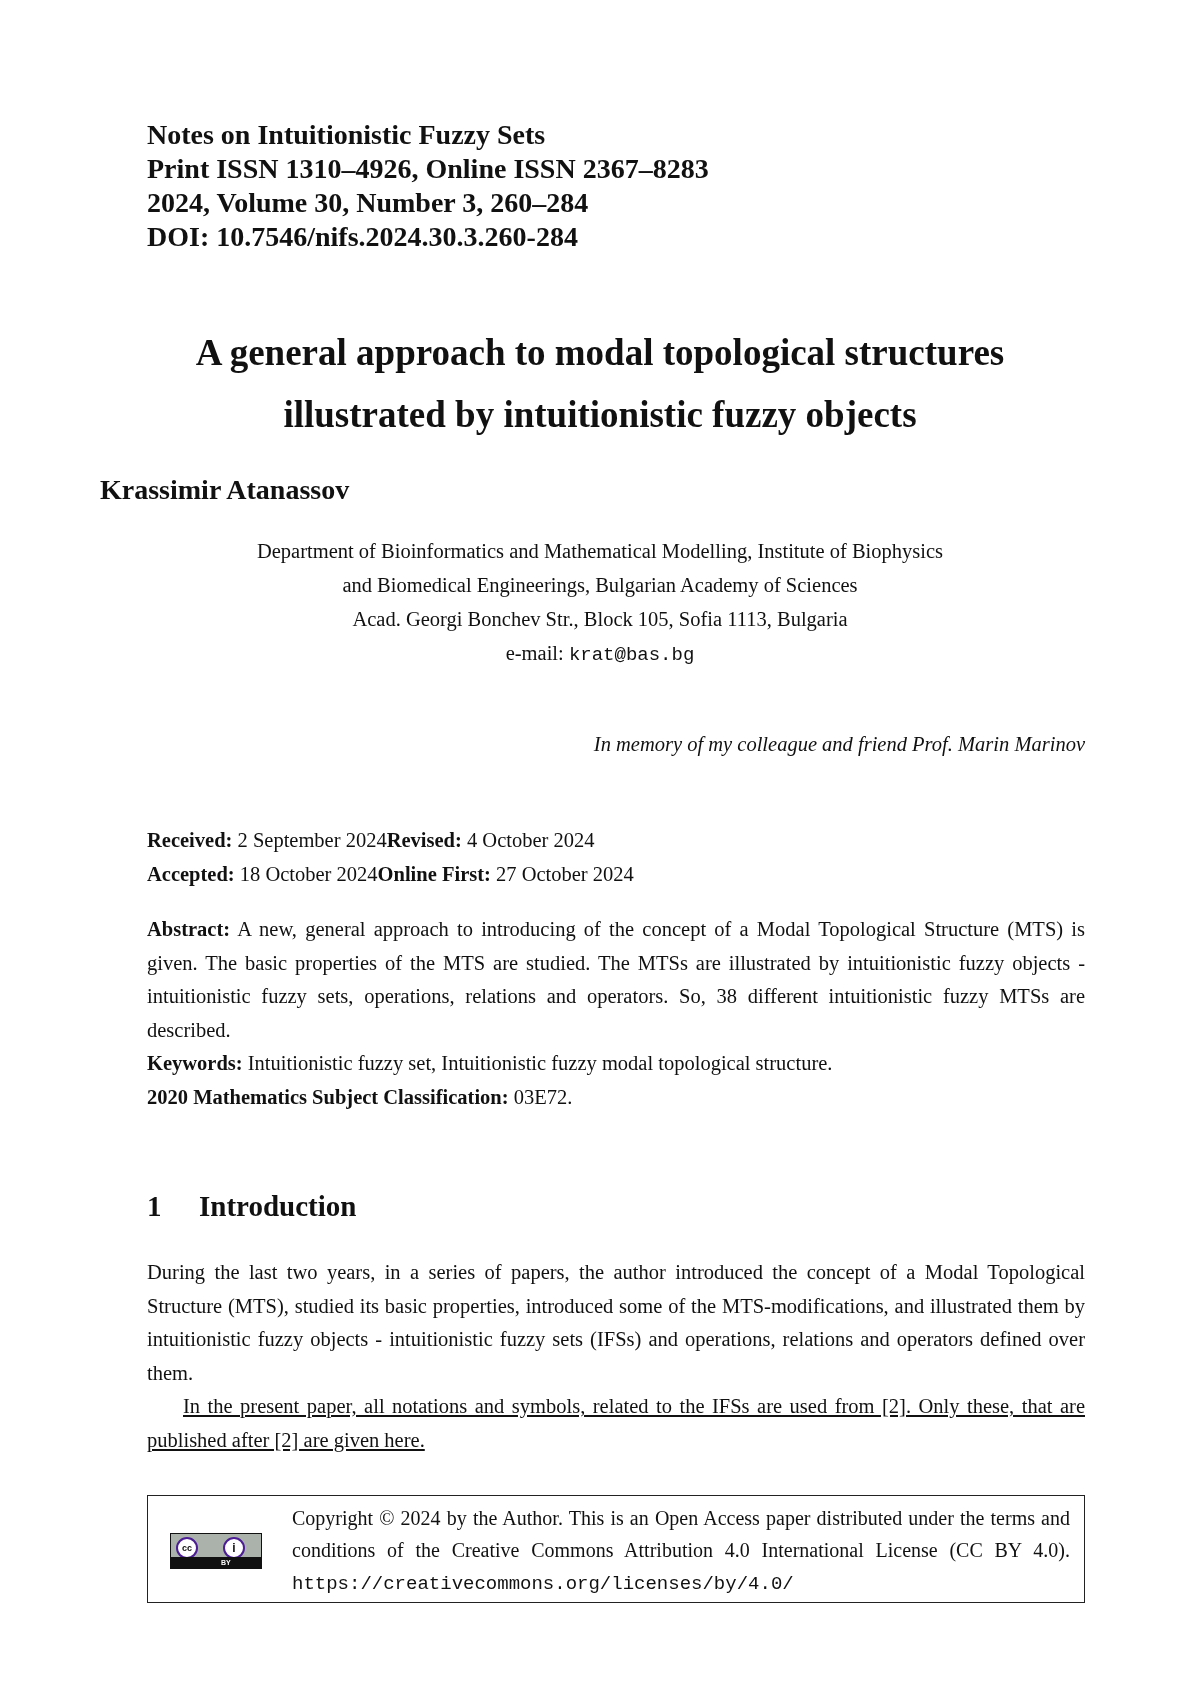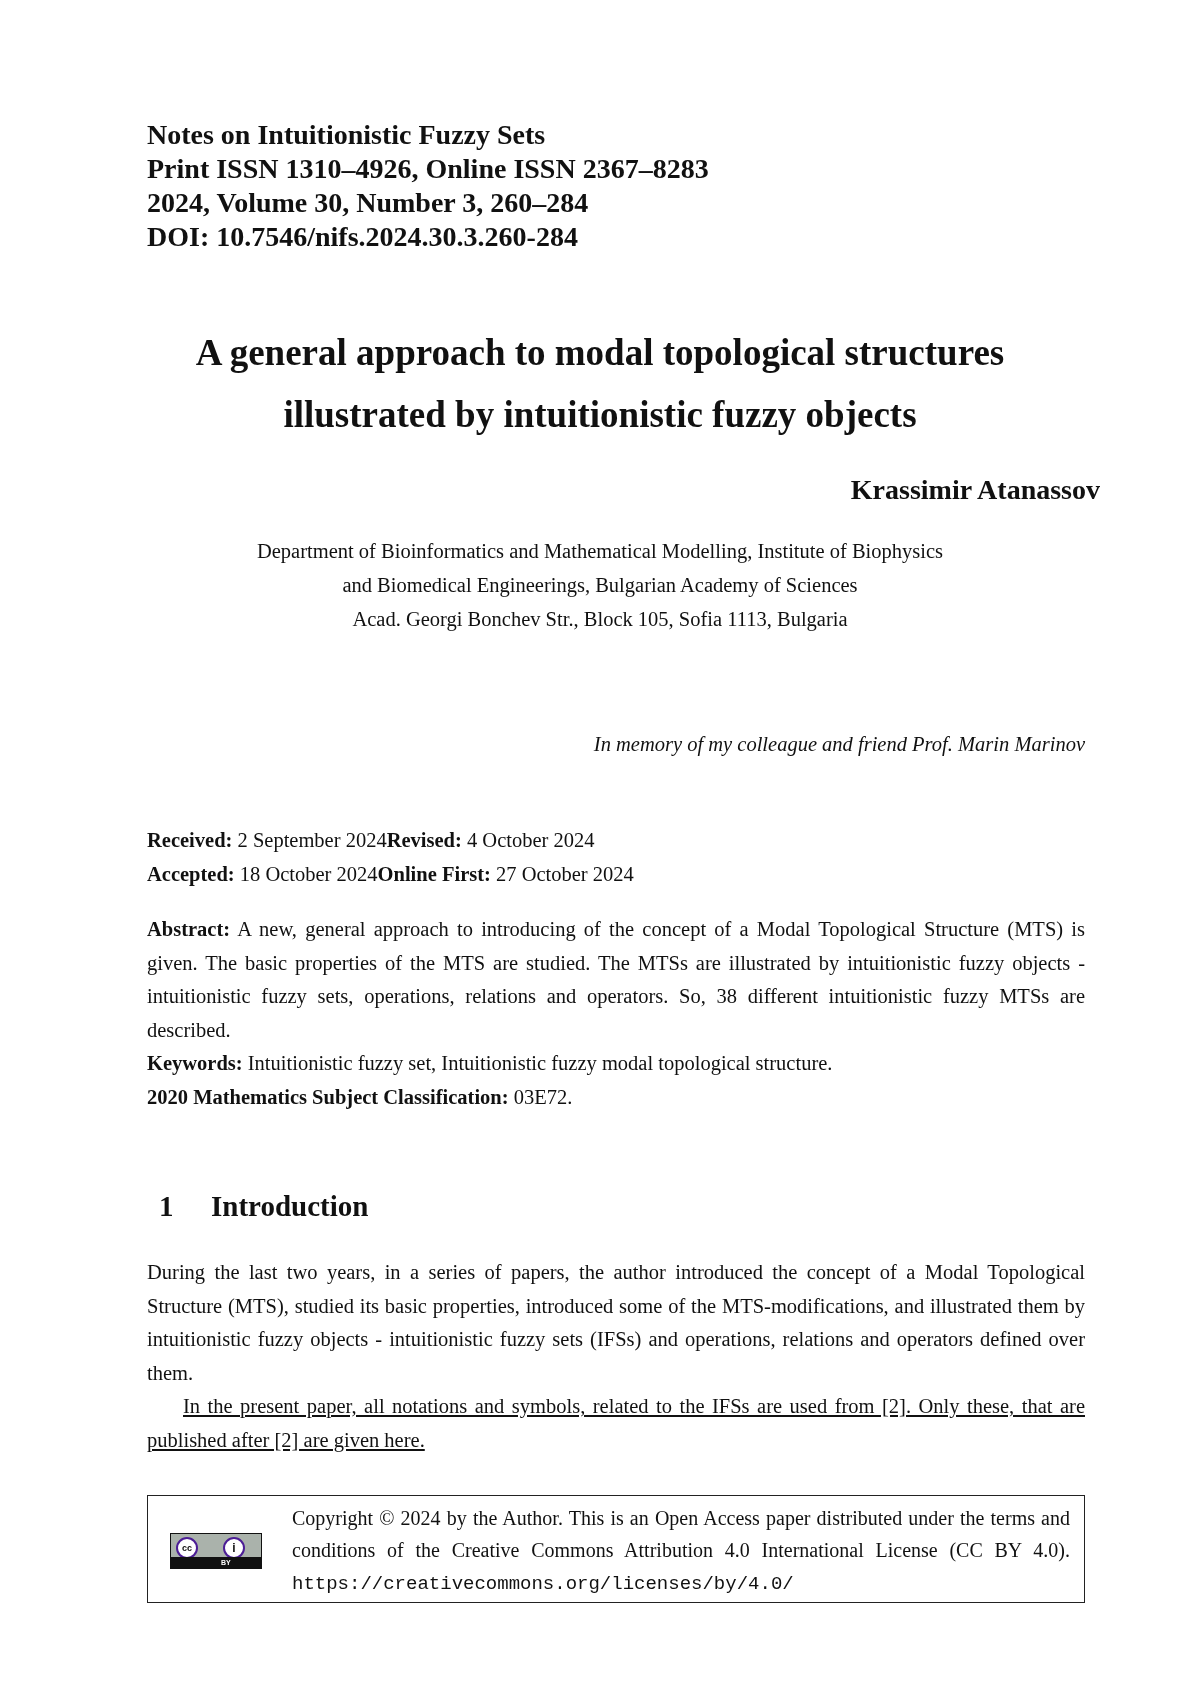--- a/index.html
+++ b/index.html
@@ -4,30 +4,30 @@
 <style>
   html, body { margin: 0; padding: 0; background: #ffffff; }
   body {
     width: 1200px; height: 1697px; position: relative; overflow: hidden;
     font-family: "Liberation Serif", "DejaVu Serif", serif; color: #111;
   }
   .abs { position: absolute; }
   .journal { left: 147px; top: 118px; font-weight: bold; font-size: 28px; line-height: 34px; }
   .journal div { white-space: nowrap; }
   .title { left: 100px; width: 1000px; top: 322px; text-align: center; font-weight: bold; font-size: 37px; line-height: 62px; }
-  .author { left: 100px; width: 1000px; top: 470px; text-align: right; font-weight: bold; font-size: 28px; line-height: 40px; }
+  .author { left: 100px; width: 1000px; top: 470px; text-align: left; font-weight: bold; font-size: 28px; line-height: 40px; }
   .affil { left: 100px; width: 1000px; top: 534px; text-align: center; font-size: 20.5px; line-height: 34px; }
   .mono { font-family: "Liberation Mono", "DejaVu Sans Mono", monospace; font-size: 19px; }
   .dedication { right: 115px; top: 733px; font-style: italic; font-size: 20.5px; }
   .dates { left: 147px; right: 115px; top: 823px; font-size: 20.5px; line-height: 34px; }
   .dates .row { display: flex; }
   .b { font-weight: bold; }
   .abstract { left: 147px; width: 938px; top: 913px; font-size: 20.5px; line-height: 33.5px; text-align: justify; }
   .abstract p { margin: 0; }
-  .section { left: 147px; top: 1190px; font-weight: bold; font-size: 29px; margin-left: 12px; }
+  .section { left: 147px; top: 1190px; font-weight: bold; font-size: 29px; }
   .section .num { display: inline-block; width: 52px; }
   .intro { left: 147px; width: 938px; top: 1256px; font-size: 20.5px; line-height: 33.5px; text-align: justify; }
   .intro p { margin: 0; }
   .intro p.indent { text-indent: 36px; text-decoration: underline; }
   .license { left: 147px; width: 938px; top: 1495px; height: 108px; border: 1.5px solid #222; box-sizing: border-box; }
   .cc-badge { position: absolute; left: 22px; top: 37px; width: 92px; height: 36px; background: #aab2ab; border: 1.5px solid #111; box-sizing: border-box; }
   .cc-badge .bar { position: absolute; left: 0; right: 0; bottom: 0; height: 11px; background: #111; }
   .cc-badge .by { position: absolute; left: 50px; bottom: 0; font-family: "Liberation Sans", sans-serif; font-size: 7px; color: #fff; line-height: 11px; font-weight: bold; }
   .cc-badge .circ { position: absolute; top: 3px; width: 22px; height: 22px; border-radius: 50%; background: #fff; border: 2px solid #4c1d95; box-sizing: border-box; text-align: center; font-family: "Liberation Sans", sans-serif; font-weight: bold; font-size: 9px; line-height: 18px; }
   .cc-badge .c1 { left: 5px; }
@@ -48,20 +48,24 @@
   <div>A general approach to modal topological structures</div>
   <div>illustrated by intuitionistic fuzzy objects</div>
 </div>
 
 <div class="abs author">Krassimir Atanassov</div>
 
 <div class="abs affil">
   <div>Department of Bioinformatics and Mathematical Modelling, Institute of Biophysics</div>
   <div>and Biomedical Engineerings, Bulgarian Academy of Sciences</div>
   <div>Acad. Georgi Bonchev Str., Block 105, Sofia 1113, Bulgaria</div>
+  <div>
+    <span>e-mail:</span>
+    <span class="mono">krat@bas.bg</span>
+  </div>
 </div>
 
 <div class="abs dedication">In memory of my colleague and friend Prof. Marin Marinov</div>
 
 <div class="abs dates">
   <div class="row">
     <div><span class="b">Received:</span> <span>2 September 2024</span></div>
     <div><span class="b">Revised:</span> <span>4 October 2024</span></div>
   </div>
   <div class="row">

